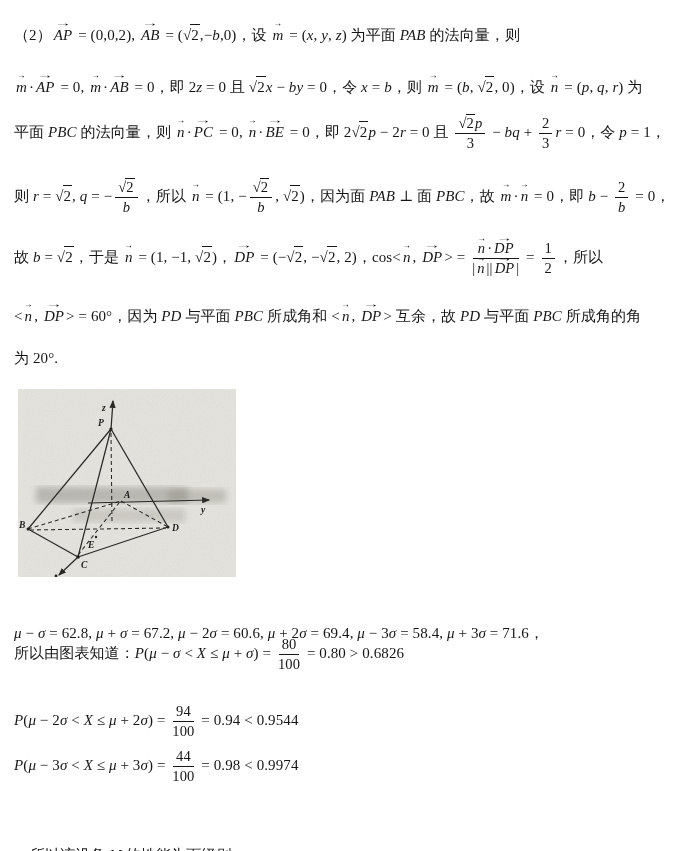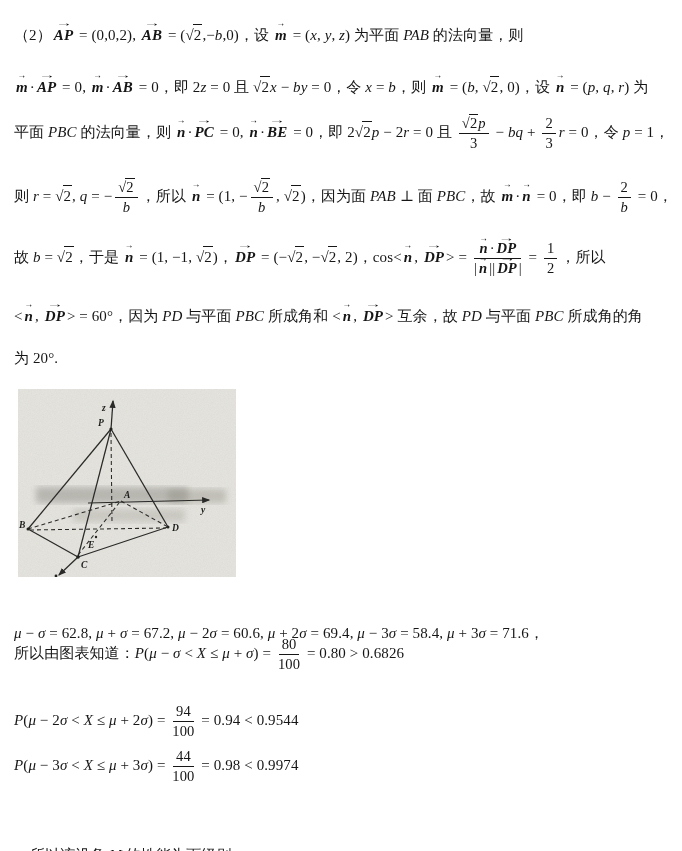--- a/index.html
+++ b/index.html
@@ -13,21 +13,21 @@
   .l1{top:24px;}  .l2{top:76px;}  .l3{top:114px;} .l4{top:178px;}
   .l5{top:240px;} .l6{top:306px;} .l7{top:348px;}
   .l8{top:588px;} .l9{top:623px;} .l10{top:636px;}
   .l11{top:703px;} .l12{top:748px;} .l13{top:845px;margin-left:16px;}
   .it{font-style:italic;}
   
   .vec{display:inline-block;position:relative;margin:0 2px;font-style:italic;}
   .vec .va{position:absolute;top:-0.72em;left:50%;transform:translateX(-50%);
            font-size:0.58em;font-style:normal;line-height:1;}
   .vec.varr .va{transform:translateX(-50%) scaleX(1.9);}
-  .vec .vb{font-style:italic;font-weight:bold;}
+  .vec .vb{font-style:italic;}
   
   .frac{display:inline-flex;flex-direction:column;align-items:center;
         vertical-align:middle;margin:0 3px;line-height:1.2;font-size:0.97em;}
   .frac .fn{border-bottom:1.2px solid currentColor;padding:0 3px 1px;}
   .frac .fd{padding-top:1px;}
   
   .sqrt{display:inline-flex;align-items:baseline;}
   .sqrt .rs{line-height:1;}
   .sqrt .rb{border-top:1.1px solid currentColor;padding:0 1px;margin-left:-1px;}
   

